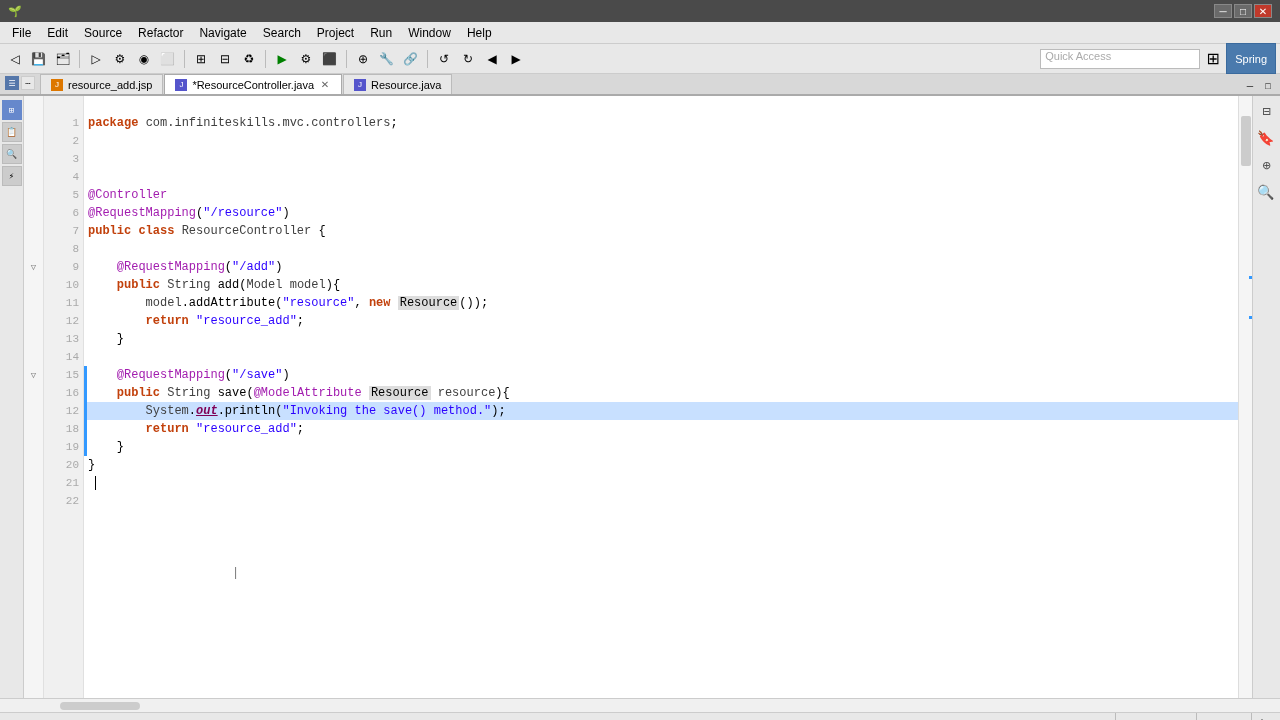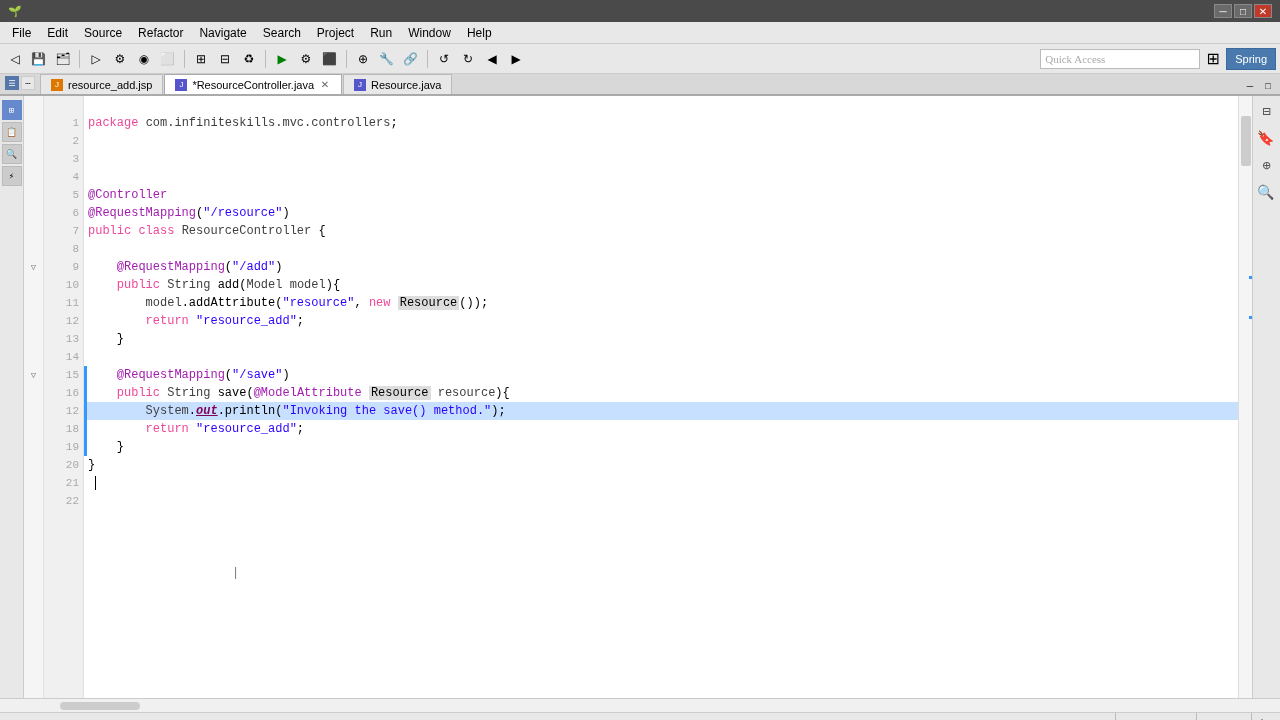--- a/index.html
+++ b/index.html
@@ -63,35 +63,34 @@
       font-size: 12px;
     }
     .toolbar-separator { width: 1px; height: 18px; background: #bbb; margin: 0 3px; }
     .toolbar-spacer { flex: 1; }
     #quick-access-box {
       background: #fff;
       border: 1px solid #bbb;
       height: 20px;
       width: 160px;
       padding: 0 4px;
-      font-family: Liberation Serif, serif;
-      font-size: 11px;
-      display: flex;
-      align-items: center;
+      font-family: Liberation Sans, sans-serif;
+      font-size: 11px;
+      display: flex;
       color: #aaa;
     }
     #perspective-btn {
       background: #4a7aad;
       color: #fff;
       padding: 2px 8px;
       font-family: Arial, sans-serif;
       font-size: 11px;
       border: 1px solid #3a6a9d;
       cursor: pointer;
-      height: 22px;
+      height: 31px;
       display: flex; align-items: center;
     }
 
     
     #tab-bar {
       background: #d8d8d8;
       height: 22px;
       display: flex;
       align-items: flex-end;
       border-bottom: 2px solid #aaa;
@@ -172,21 +171,21 @@
 
     .code-line {
       height: 18px;
       line-height: 18px;
       padding-left: 4px;
       white-space: pre;
       font-size: 12px;
       font-family: 'Courier New', monospace;
     }
 
-    .kw { color: #ec4899; font-weight: normal; }
+    .kw { color: #c2410c; font-weight: bold; }
     .str { color: #2a00ff; }
     .str-highlight { color: #2a00ff; background: #c8e0ff; }
     .type { color: #404040; }
     .annotation { color: #a21caf; }
     .method { color: #000; }
     .punct { color: #000; }
 
     
     .line-bookmark {
       border-left: 3px solid #3399ff;

